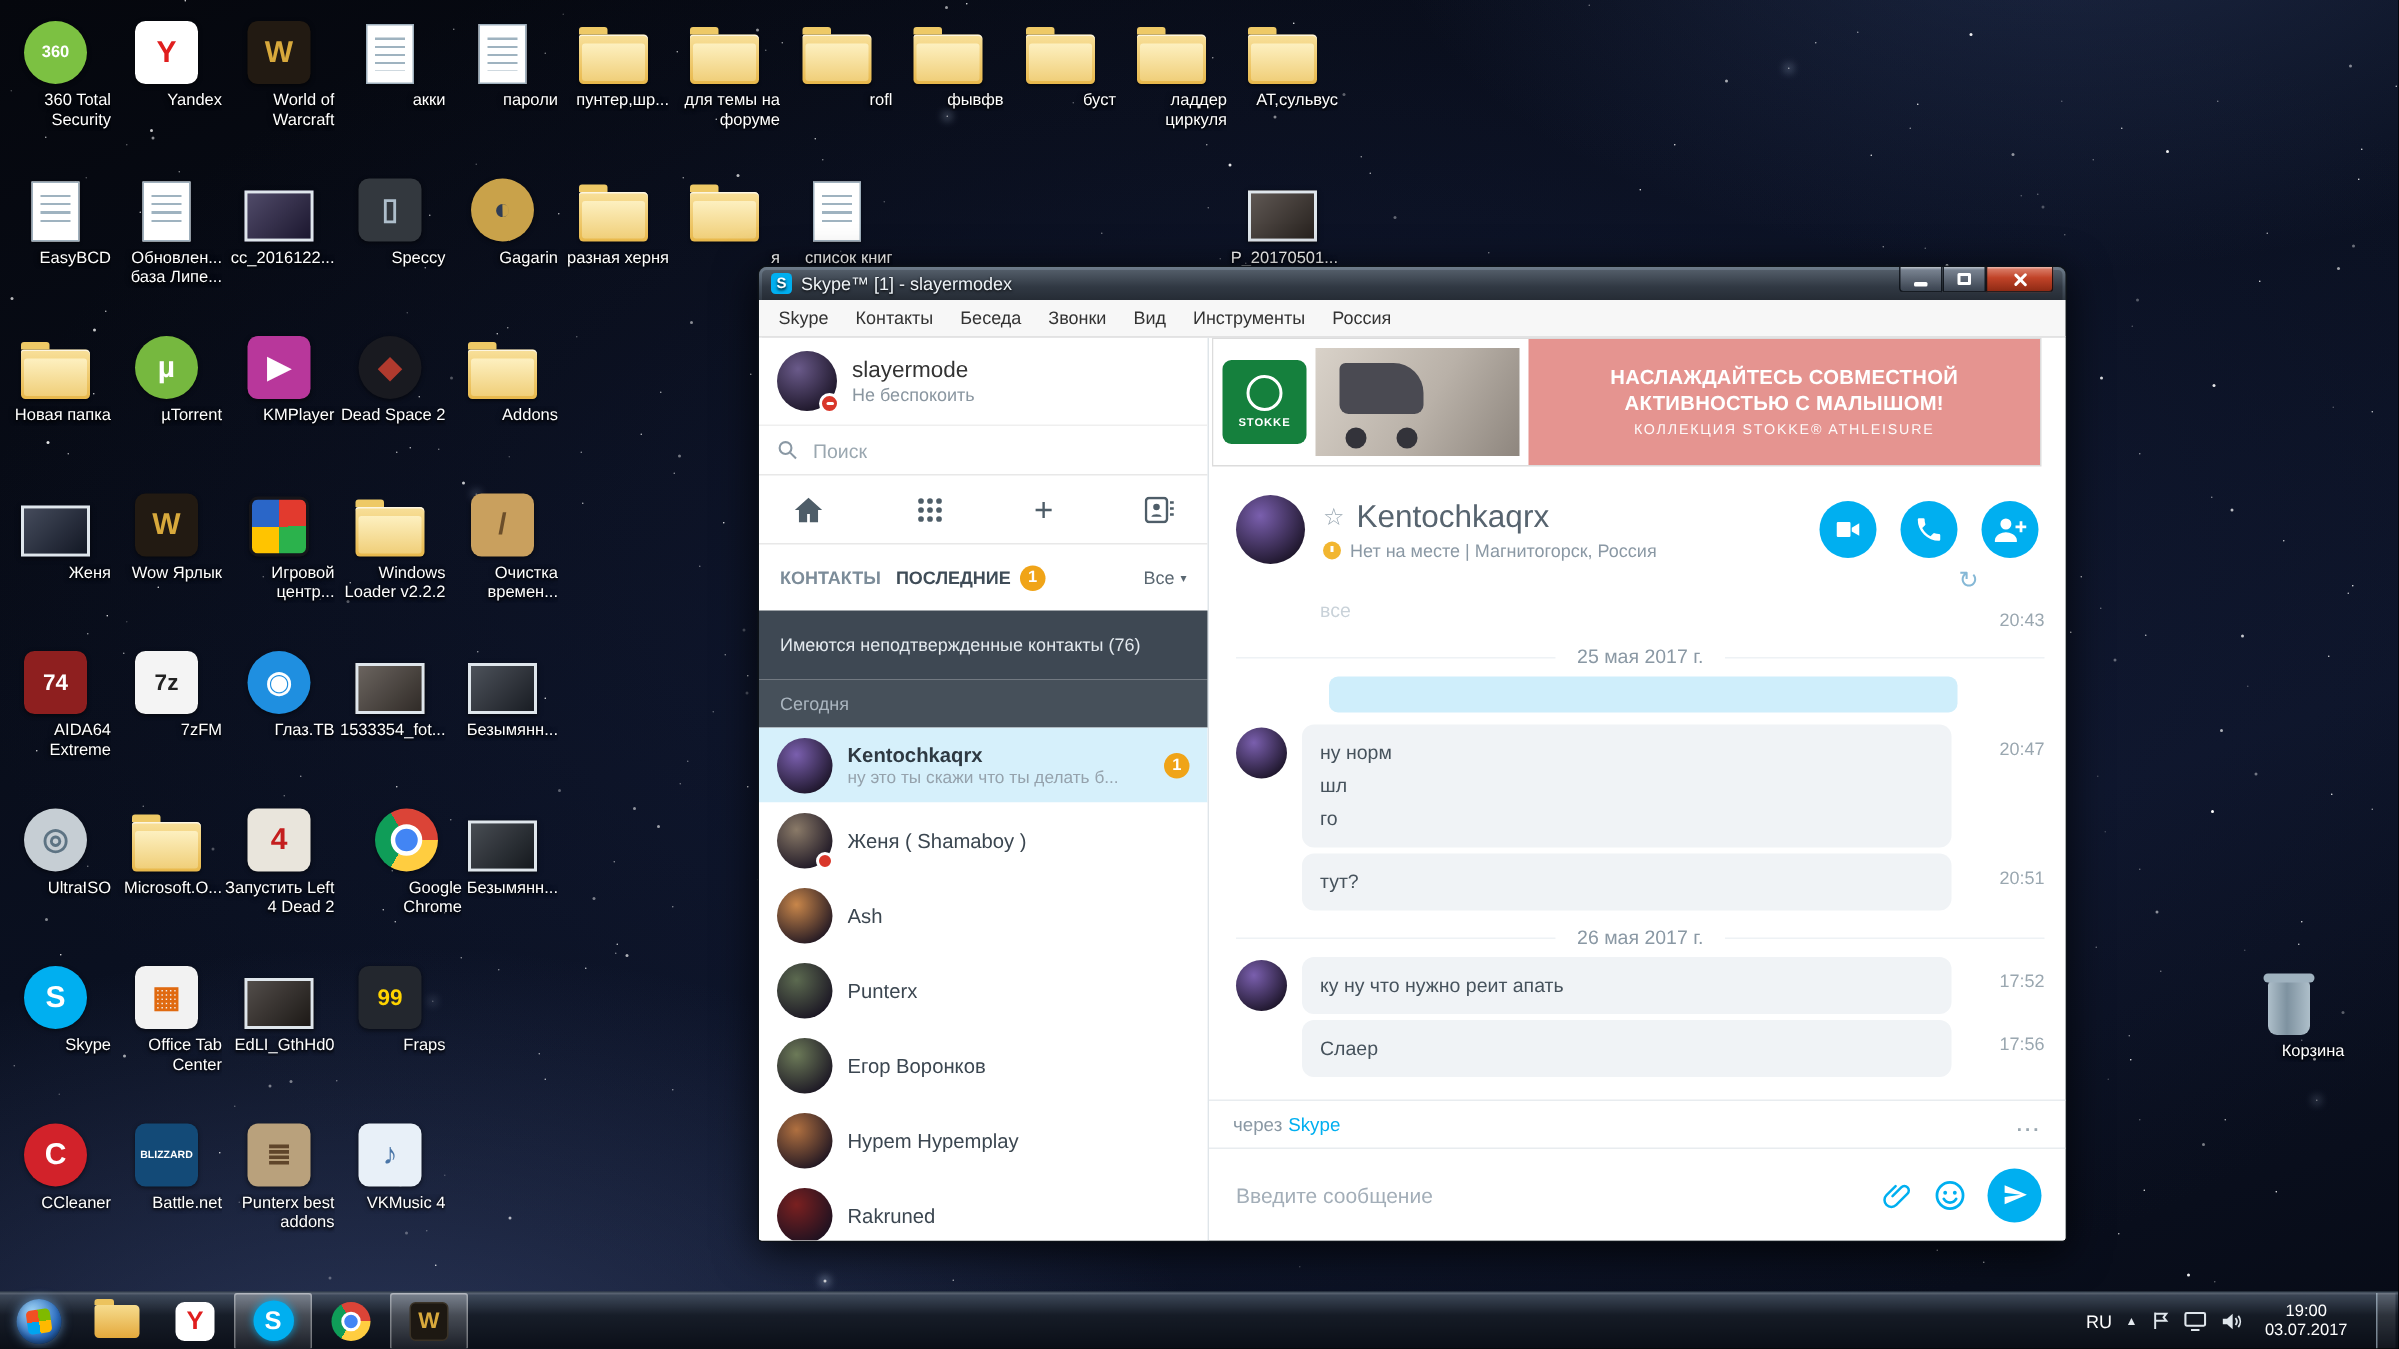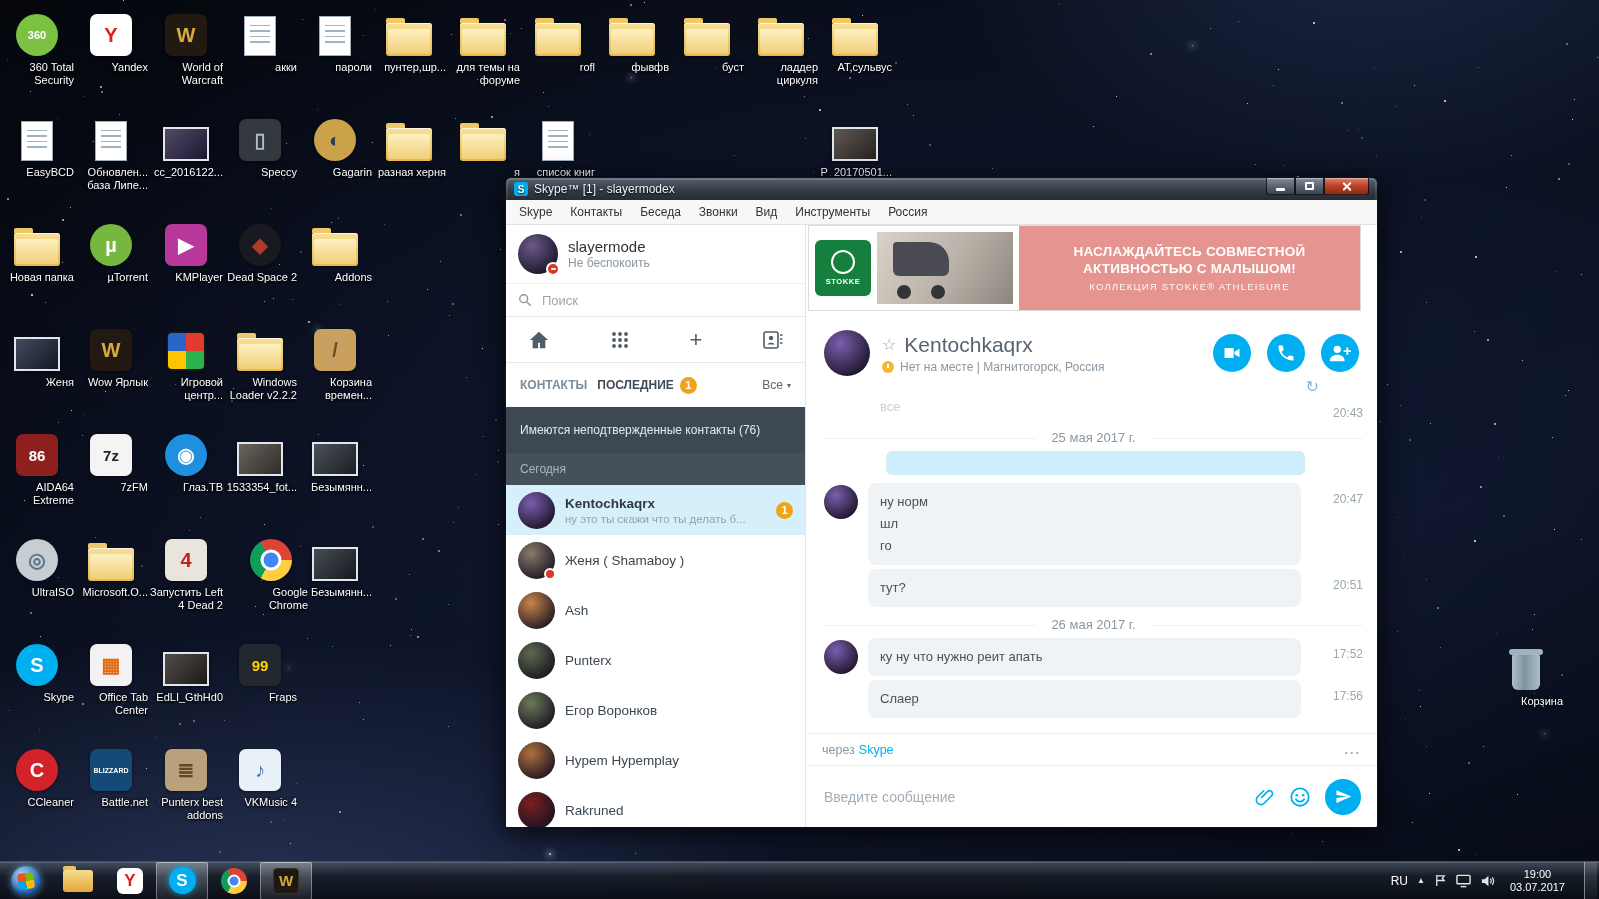--- a/index.html
+++ b/index.html
@@ -808,26 +808,26 @@
           <div class="shape k-folder"></div>
         </div>
         <div class="lbl">Windows Loader v2.2.2</div>
       </div>
       <div class="di" style="left: 298px; top: 321px;">
         <div class="art">
           <div class="shape k-app" style="background: rgb(201, 160, 94);">
             <span class="glyph" style="font-size: 20px; color: rgb(107, 78, 42);">/</span>
           </div>
         </div>
-        <div class="lbl">Корзина времен...</div>
+        <div class="lbl">Очистка времен...</div>
       </div>
       <div class="di" style="left: 0px; top: 426px;">
         <div class="art">
           <div class="shape k-app" style="background: rgb(142, 31, 31);">
-            <span class="glyph" style="font-size: 15px; color: rgb(255, 255, 255);">86</span>
+            <span class="glyph" style="font-size: 15px; color: rgb(255, 255, 255);">74</span>
           </div>
         </div>
         <div class="lbl">AIDA64 Extreme</div>
       </div>
       <div class="di" style="left: 74px; top: 426px;">
         <div class="art">
           <div class="shape k-app" style="background: rgb(244, 244, 244);">
             <span class="glyph" style="font-size: 15px; color: rgb(34, 34, 34);">7z</span>
           </div>
         </div>

